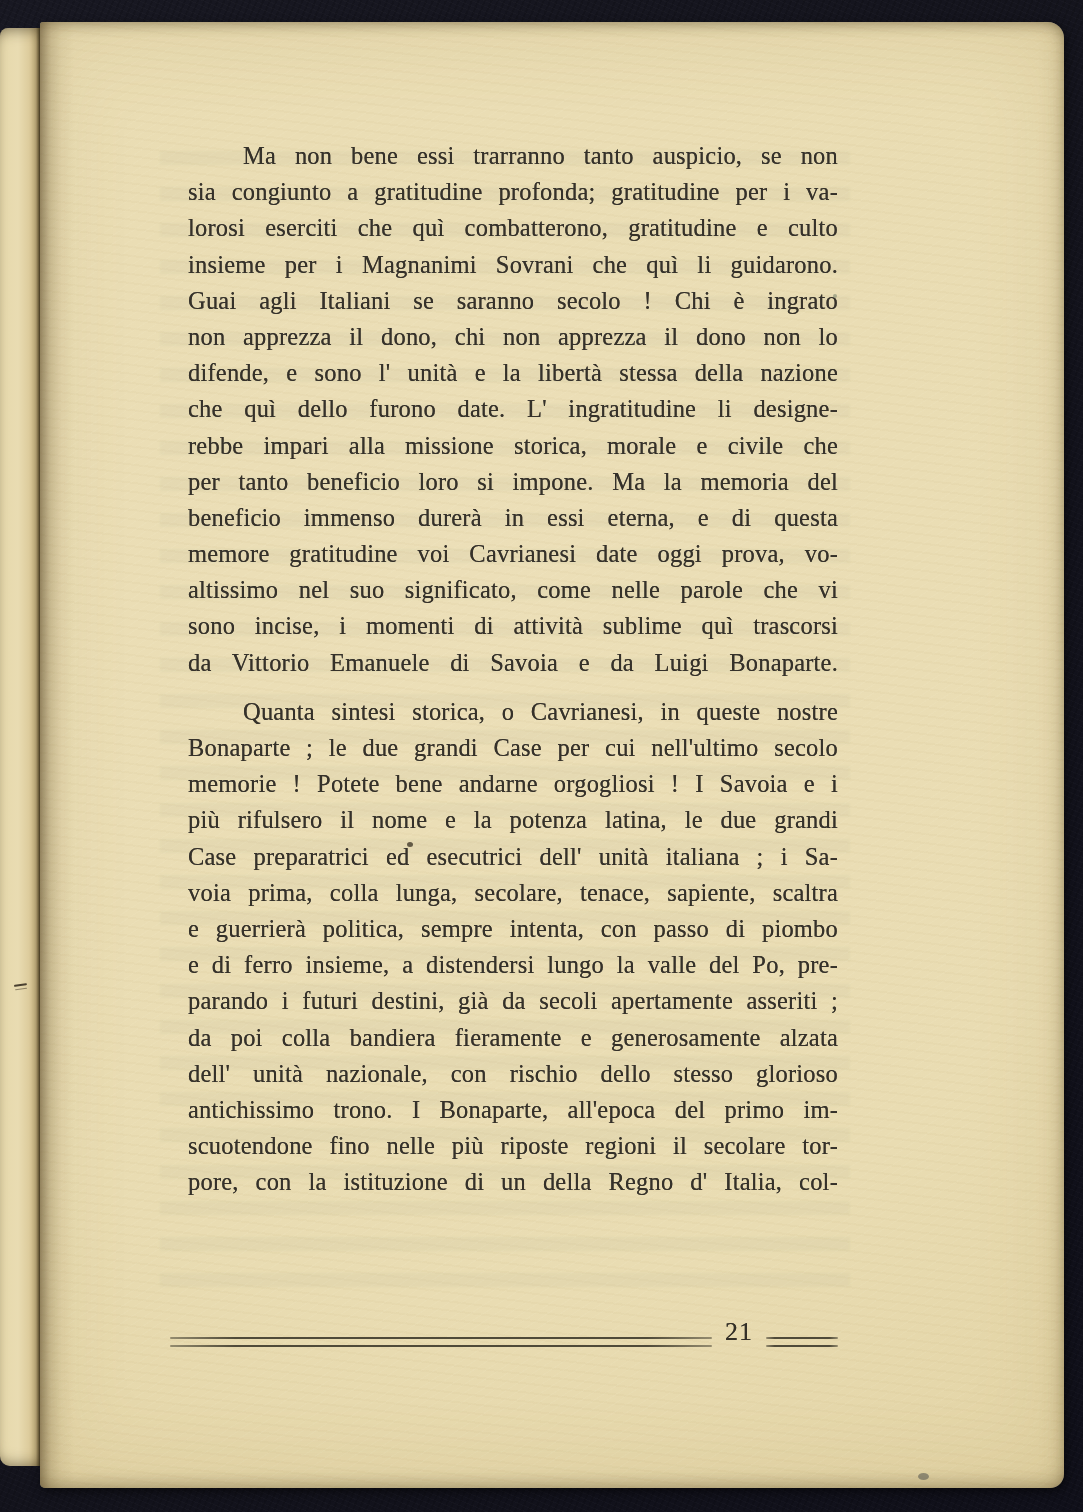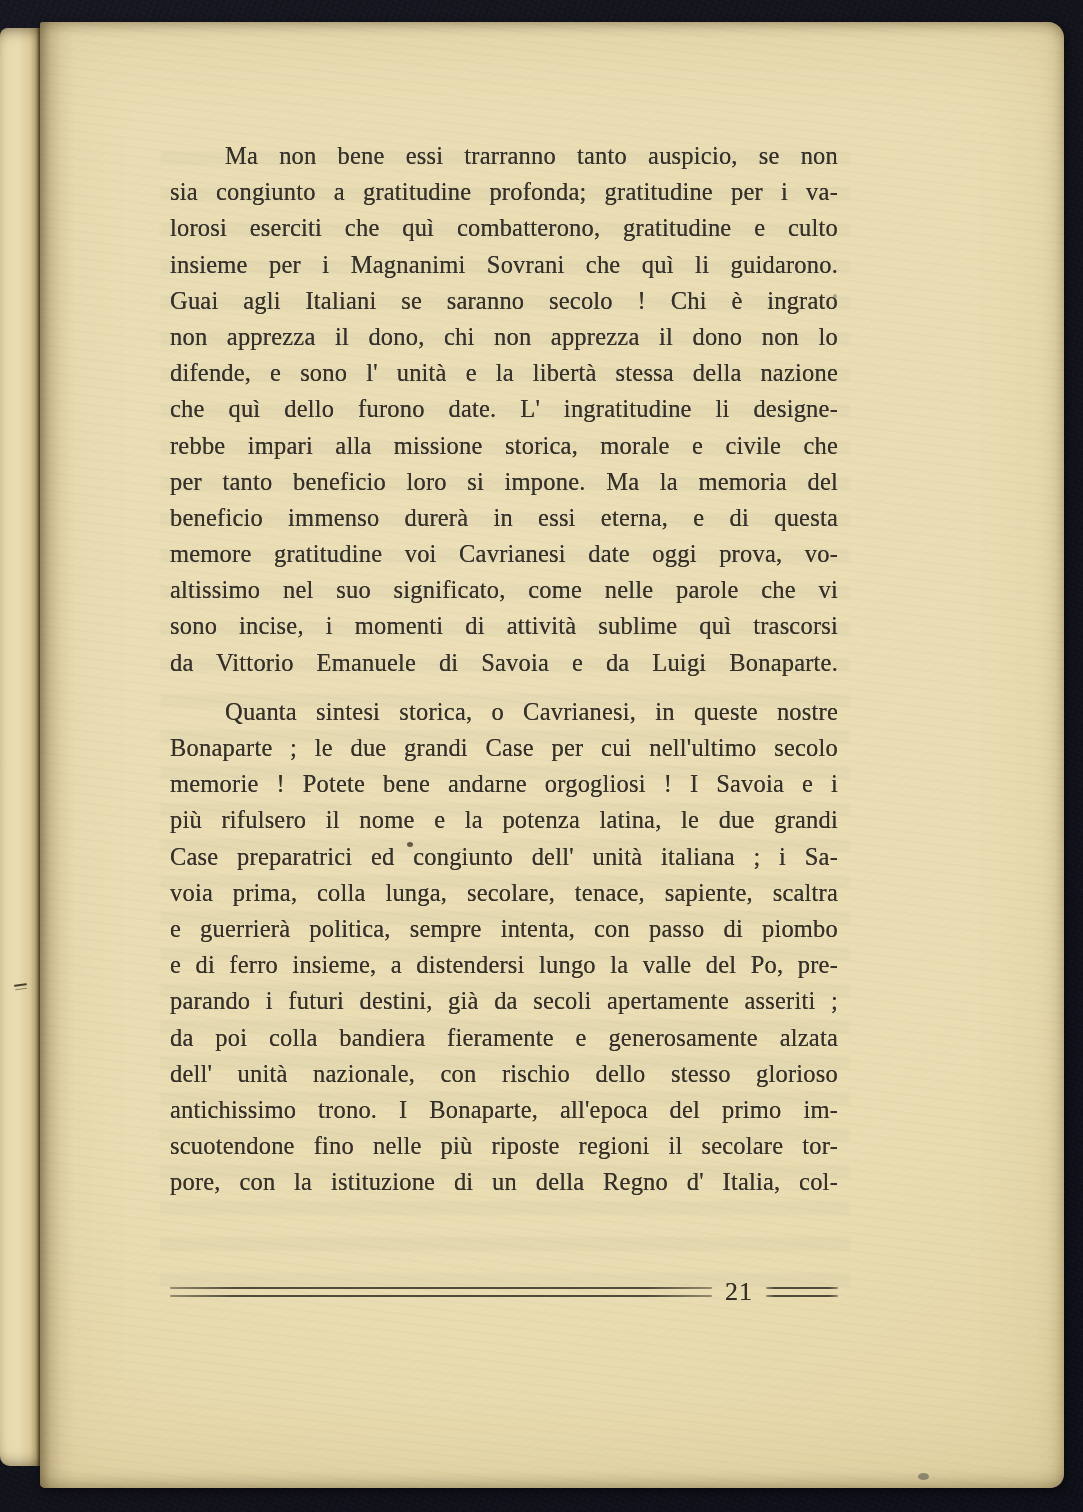--- a/index.html
+++ b/index.html
@@ -105,31 +105,32 @@
   }
   .paragraph { display: block; }
   .paragraph + .paragraph { margin-top: 13px; }
   .line {
     height: 36.2px;
     line-height: 36.2px;
     text-align: justify;
     text-align-last: justify;
     overflow: hidden;
     white-space: nowrap;
+    margin-left: 18px;
   }
   .line.indent { text-indent: 55px; }
 
   .page-footer {
     position: absolute;
     left: 130px;
-    top: 1249px;
+    top: 1283px;
     width: 668px;
     height: 42px;
     display: flex;
-    align-items: center;
+    align-items: flex-end;
     gap: 13px;
   }
   .double-rule {
     display: flex;
     flex-direction: column;
     gap: 6px;
   }
   .double-rule .rule-line {
     height: 2px;
     background: linear-gradient(90deg, rgba(79,74,57,.55), #4f4a39 12%, #4f4a39 88%, rgba(79,74,57,.55));
@@ -178,21 +179,21 @@
           <div class="line">memore gratitudine voi Cavrianesi date oggi prova, vo-</div>
           <div class="line">altissimo nel suo significato, come nelle parole che vi</div>
           <div class="line">sono incise, i momenti di attività sublime quì trascorsi</div>
           <div class="line">da Vittorio Emanuele di Savoia e da Luigi Bonaparte.</div>
         </div>
       <div class="paragraph">
           <div class="line indent">Quanta sintesi storica, o Cavrianesi, in queste nostre</div>
           <div class="line">Bonaparte ; le due grandi Case per cui nell'ultimo secolo</div>
           <div class="line">memorie ! Potete bene andarne orgogliosi ! I Savoia e i</div>
           <div class="line">più rifulsero il nome e la potenza latina, le due grandi</div>
-          <div class="line">Case preparatrici ed congiunto dell' unità italiana ; i Sa-</div>
+          <div class="line">Case preparatrici ed esecutrici dell' unità italiana ; i Sa-</div>
           <div class="line">voia prima, colla lunga, secolare, tenace, sapiente, scaltra</div>
           <div class="line">e guerrierà politica, sempre intenta, con passo di piombo</div>
           <div class="line">e di ferro insieme, a distendersi lungo la valle del Po, pre-</div>
           <div class="line">parando i futuri destini, già da secoli apertamente asseriti ;</div>
           <div class="line">da poi colla bandiera fieramente e generosamente alzata</div>
           <div class="line">dell' unità nazionale, con rischio dello stesso glorioso</div>
           <div class="line">antichissimo trono. I Bonaparte, all'epoca del primo im-</div>
           <div class="line">scuotendone fino nelle più riposte regioni il secolare tor-</div>
           <div class="line">pore, con la istituzione di un della Regno d' Italia, col-</div>
         </div>

